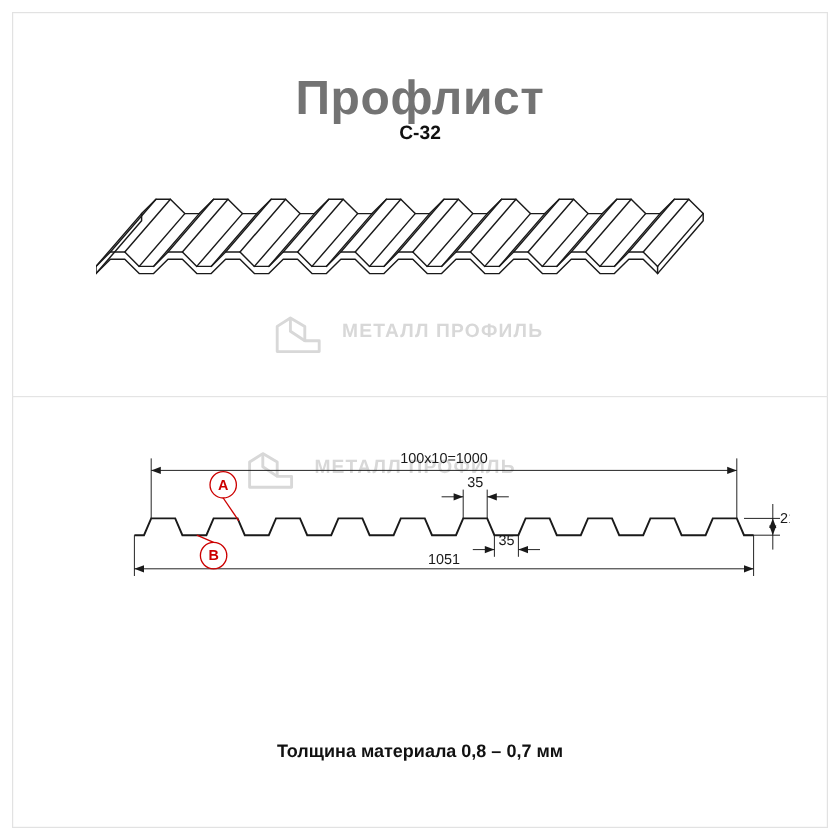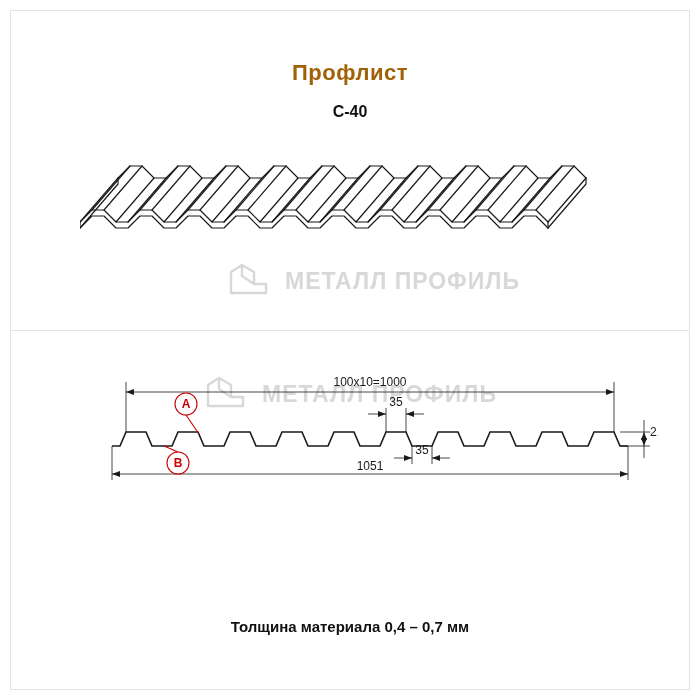--- a/index.html
+++ b/index.html
@@ -30,24 +30,24 @@
     border: 1px solid #e2e2e2;
     box-sizing: border-box;
     pointer-events: none;
   }
   .title {
     position: absolute;
     top: 60px;
     left: 0;
     width: 700px;
     text-align: center;
-    font-size: 22px;
+    font-size: 40px;
     font-weight: bold;
     letter-spacing: 0.5px;
-    color: #a16207;
+    color: #737373;
   }
   .subtitle {
     position: absolute;
     top: 103px;
     left: 0;
     width: 700px;
     text-align: center;
     font-size: 16px;
     font-weight: bold;
     color: #111111;
@@ -82,21 +82,21 @@
     text-align: center;
     font-size: 15px;
     font-weight: bold;
     color: #111111;
   }
   .watermark {
     position: absolute;
     pointer-events: none;
     user-select: none;
     color: #d8d8d8;
-    font-size: 23px;
+    font-size: 16px;
     font-weight: bold;
     letter-spacing: 1px;
     white-space: nowrap;
   }
   .wm-1 {
     left: 228px;
     top: 262px;
   }
   .wm-2 {
     left: 205px;
@@ -117,21 +117,21 @@
   svg { display: block; }
 </style>
 </head>
 <body>
 
 <div class="page">
 
   <div class="border-frame"></div>
 
   <div class="title">Профлист</div>
-  <div class="subtitle">С-40</div>
+  <div class="subtitle">С-32</div>
 
   <div class="hero">
     <svg width="545" height="130" viewBox="0 0 545 130" fill="none" stroke="#1a1a1a" stroke-width="1.2" stroke-linejoin="round" stroke-linecap="round">
 
       <g>
 
         <path d="M38 28 L50 16 L62 16 L74 28 L86 28 L98 16 L110 16 L122 28 L134 28 L146 16 L158 16 L170 28 L182 28 L194 16 L206 16 L218 28 L230 28 L242 16 L254 16 L266 28 L278 28 L290 16 L302 16 L314 28 L326 28 L338 16 L350 16 L362 28 L374 28 L386 16 L398 16 L410 28 L422 28 L434 16 L446 16 L458 28 L470 28 L482 16 L494 16 L506 28"></path>
 
         <path d="M0 72 L12 60 L24 60 L36 72 L48 72 L60 60 L72 60 L84 72 L96 72 L108 60 L120 60 L132 72 L144 72 L156 60 L168 60 L180 72 L192 72 L204 60 L216 60 L228 72 L240 72 L252 60 L264 60 L276 72 L288 72 L300 60 L312 60 L324 72 L336 72 L348 60 L360 60 L372 72 L384 72 L396 60 L408 60 L420 72 L432 72 L444 60 L456 60 L468 72"></path>
 
@@ -281,15 +281,15 @@
 
       <g stroke="#cc0000" stroke-width="1.1" fill="none">
         <circle cx="110" cy="113" r="11"></circle>
         <path d="M110 102 L96 96"></path>
       </g>
       <text x="110" y="117" font-family="Liberation Sans, sans-serif" font-size="12" font-weight="bold" fill="#cc0000" stroke="none" text-anchor="middle">B</text>
 
     </svg>
   </div>
 
-  <div class="footer">Толщина материала 0,4 – 0,7 мм</div>
+  <div class="footer">Толщина материала 0,8 – 0,7 мм</div>
 
 </div>
 
 </body></html>

